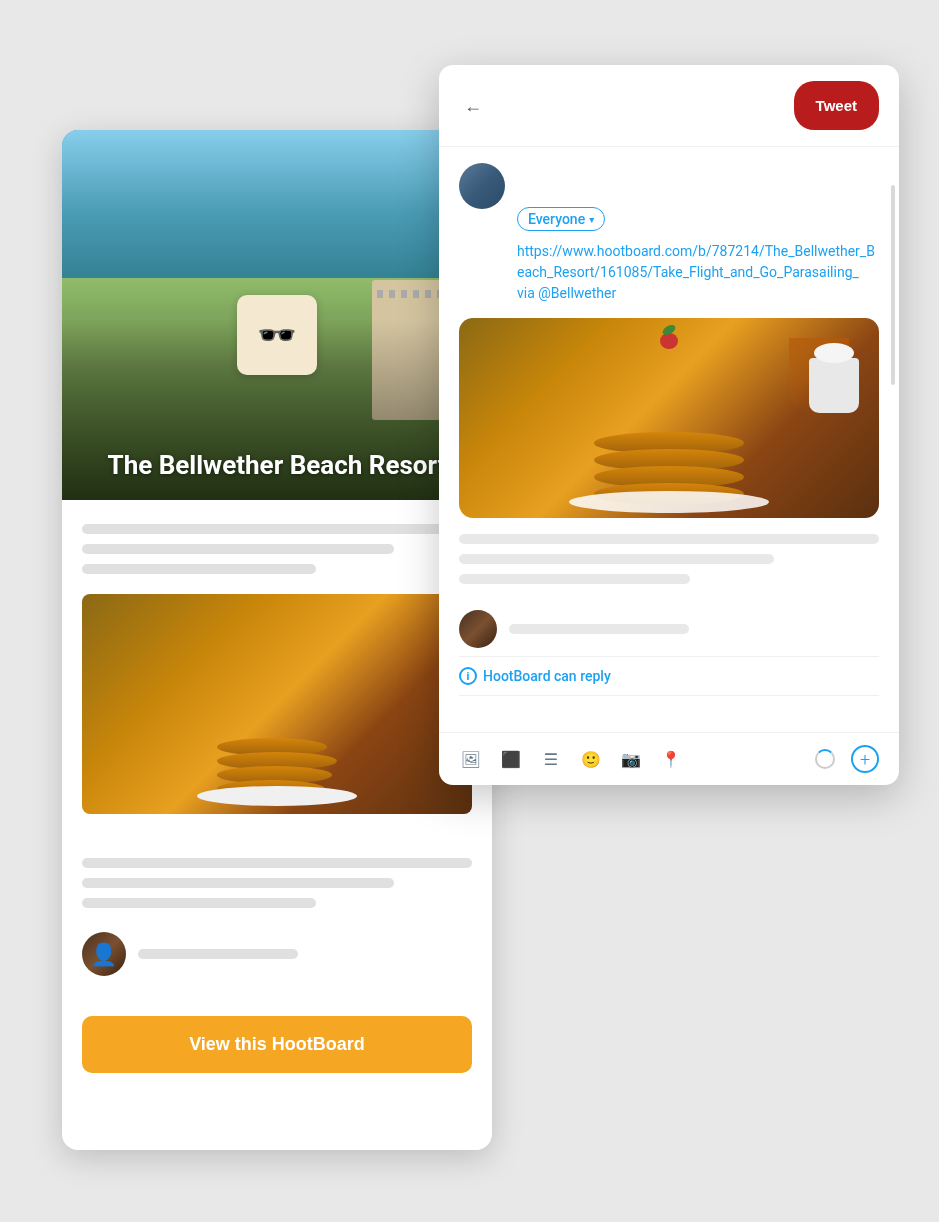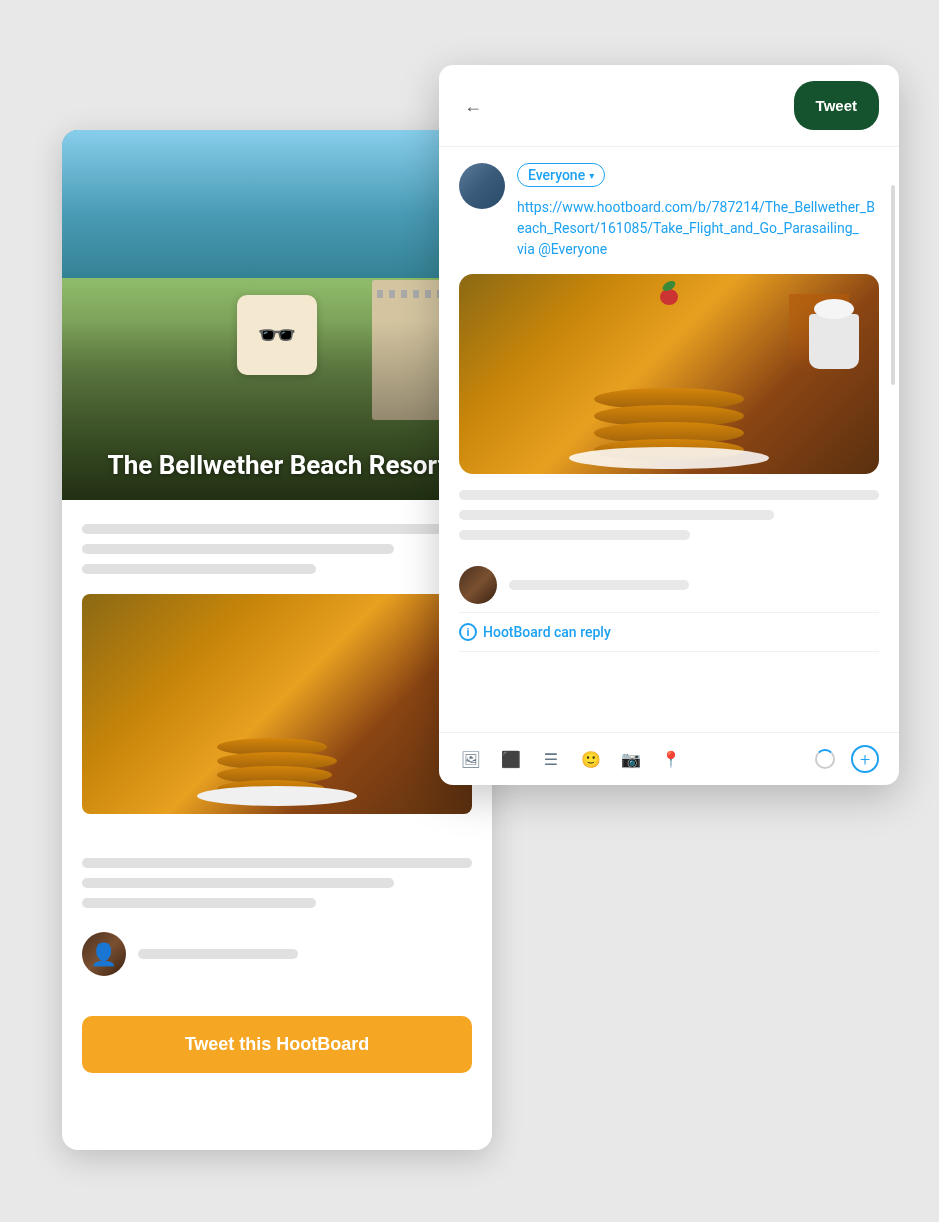--- a/index.html
+++ b/index.html
@@ -253,21 +253,21 @@
       height: 28px;
       display: flex;
       align-items: center;
       justify-content: center;
       cursor: pointer;
       color: #555;
       font-size: 18px;
     }
 
     .tweet-button {
-      background: #14532d;
+      background: #b91c1c;
       color: #fff;
       border: none;
       border-radius: 20px;
       padding: 16px 22px;
       font-size: 15px;
       font-weight: 600;
       cursor: pointer;
     }
 
     .compose-area {
@@ -298,20 +298,21 @@
       width: 100%;
       height: 100%;
       background: linear-gradient(135deg, #5a7a9a 0%, #3a5a7a 50%, #2a4a6a 100%);
       display: flex;
       align-items: center;
       justify-content: center;
     }
 
     .compose-right {
       flex: 1;
+      margin-top: 44px;
     }
 
     .audience-selector {
       display: inline-flex;
       align-items: center;
       gap: 4px;
       border: 1.5px solid #1DA1F2;
       border-radius: 14px;
       padding: 3px 10px;
       color: #1DA1F2;
@@ -591,21 +592,21 @@
     </div>
 
     <div class="avatar-row">
       <div class="avatar-circle">
         <span class="avatar-face">👤</span>
       </div>
       <div class="avatar-line"></div>
     </div>
   </div>
 
-  <button class="view-button">Tweet this HootBoard</button>
+  <button class="view-button">View this HootBoard</button>
 </div>
 
 <div class="twitter-panel">
 
   <div class="twitter-header">
     <div class="back-arrow">←</div>
     <button class="tweet-button">Tweet</button>
   </div>
 
   <div class="compose-area">
@@ -614,21 +615,21 @@
         <div class="user-avatar-img"></div>
       </div>
       <div class="compose-right">
         <div class="audience-selector">
           <span>Everyone</span>
           <span class="chevron-down">▾</span>
         </div>
         <div>
           <span class="tweet-url">https://www.hootboard.com/b/787214/The_Bellwether_Beach_Resort/161085/Take_Flight_and_Go_Parasailing_</span>
           <span class="via-text"> </span>
-          <span class="via-text">via @Everyone</span>
+          <span class="via-text">via @Bellwether</span>
         </div>
       </div>
     </div>
 
     <div class="pancake-image-tweet">
       <div class="syrup-drip"></div>
       <div class="cream-cup">
         <div class="cream-top"></div>
       </div>
       <div class="berry-top"></div>

